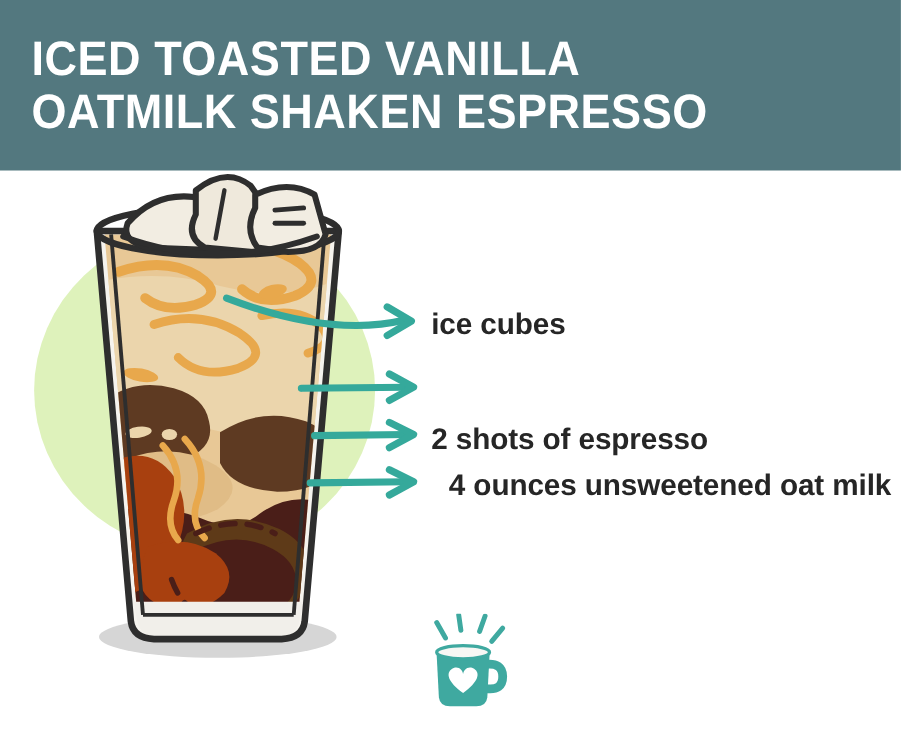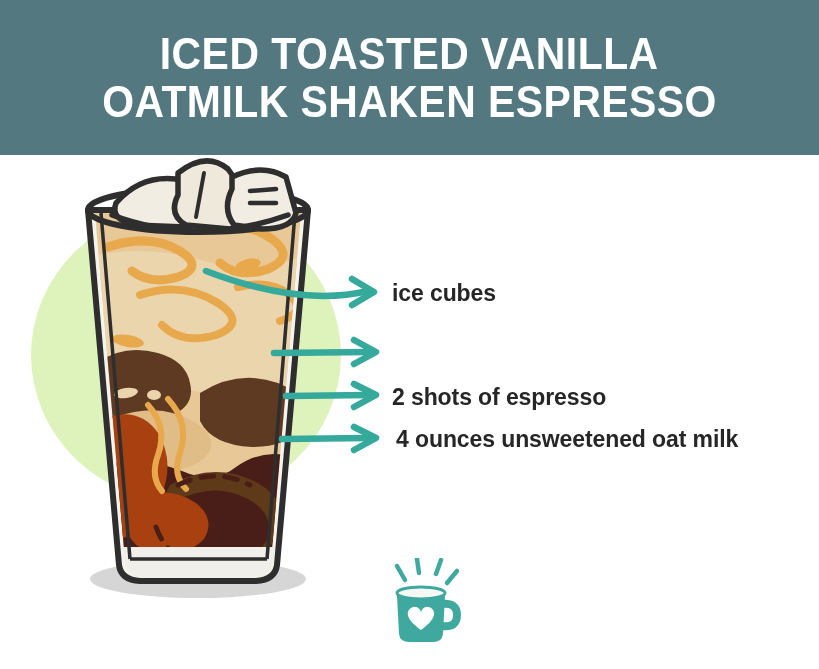--- a/index.html
+++ b/index.html
@@ -20,21 +20,20 @@
 
   
   #header-band {
     position: absolute;
     left: 0; top: 0;
     width: 819px;
     height: 155px;
     background: #53787f;
     display: flex;
     flex-direction: column;
-    align-items: center;
     justify-content: center;
   }
   .title-line {
     color: #ffffff;
     font-family: "Liberation Sans", sans-serif;
     font-weight: bold;
     font-size: 44px;
     line-height: 48px;
     letter-spacing: 0.5px;
     text-transform: uppercase;
@@ -50,28 +49,28 @@
     height: 514px;
   }
   #drink-svg { display: block; }
 
   
   .callout-label {
     position: absolute;
     color: #262626;
     font-family: "Liberation Sans", sans-serif;
     font-weight: bold;
-    font-size: 23px;
+    font-size: 27px;
     white-space: nowrap;
     letter-spacing: -0.1px;
   }
   #label-0 { left: 392px; top: 280px; }
   #label-1 { left: 392px; top: 341px; }
   #label-2 { left: 392px; top: 384px; }
-  #label-3 { left: 396px; top: 426px; text-align: center; }
+  #label-3 { left: 408px; top: 426px; text-align: center; }
 
   
   #mug-mark {
     position: absolute;
     left: 381px;
     top: 558px;
     width: 86px;
     height: 92px;
   }
 </style>

